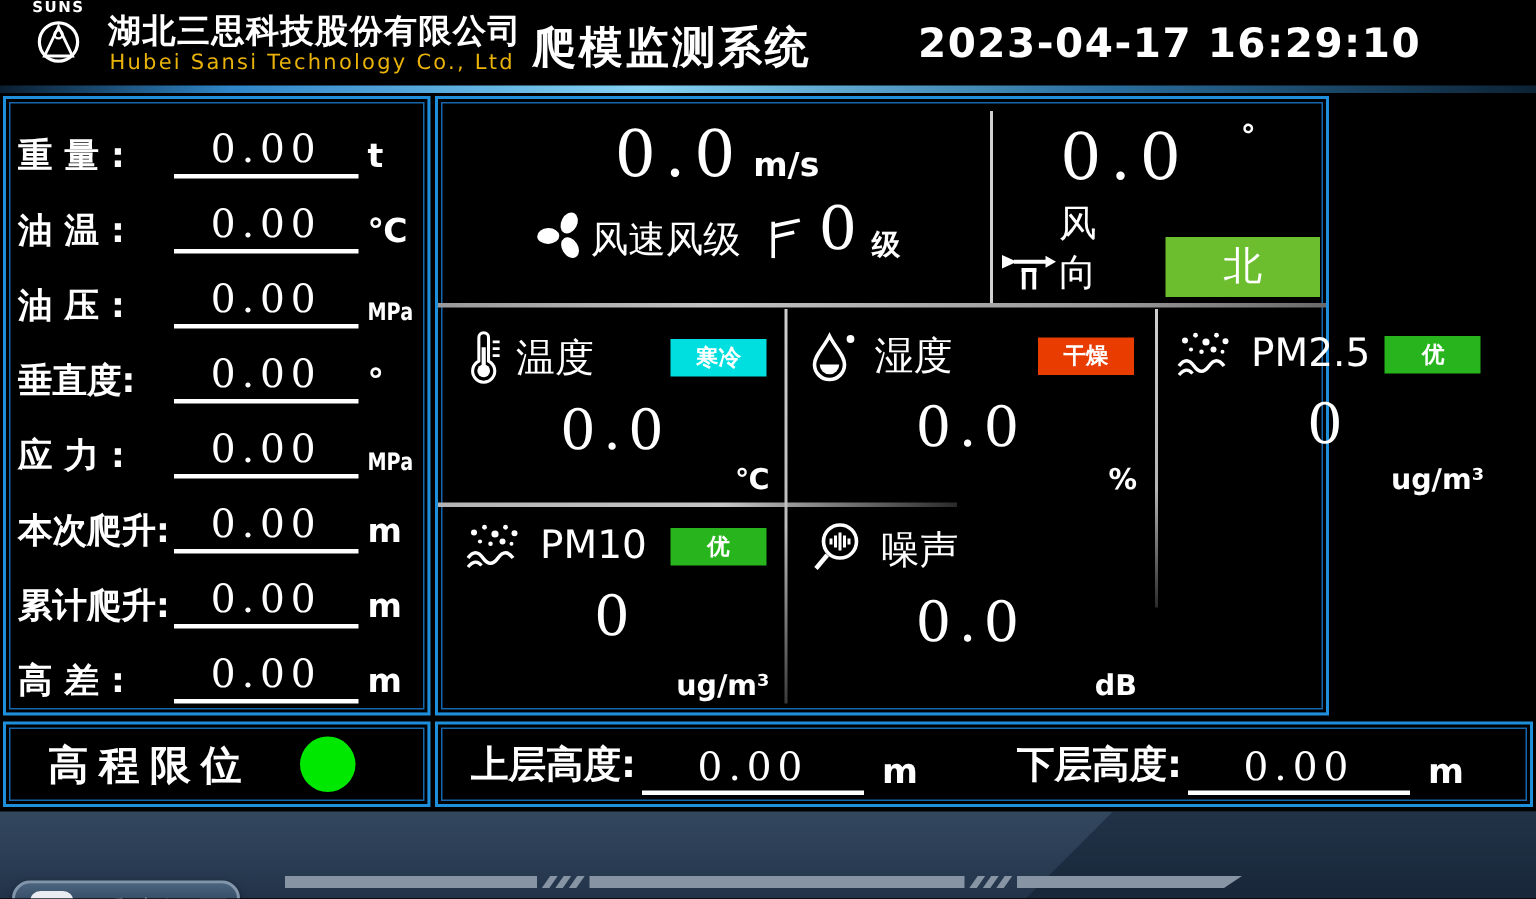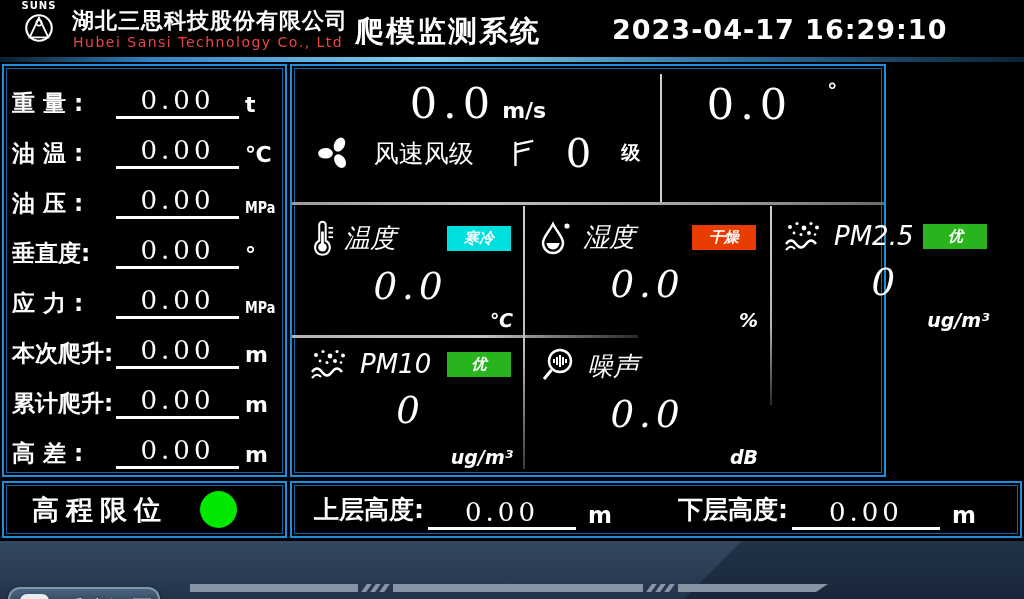--- a/index.html
+++ b/index.html
@@ -9,21 +9,21 @@
     font-family:"DejaVu Sans", sans-serif; color:#fff; overflow:hidden;
   }
   
   #header { position:absolute; left:0; top:0; width:1024px; height:57px; background:#000; }
   #header-line { position:absolute; left:0; top:57px; width:1024px; height:5px;
     background:linear-gradient(90deg,#0a1e30 0%,#2f86c8 15%,#85d2f4 42%,#2a6f9f 72%,#0c2234 100%); }
   .logo-wrap { position:absolute; left:8px; top:1px; width:62px; height:55px; text-align:center; }
   .logo-top { font-size:10px; font-weight:bold; letter-spacing:1px; line-height:10px; }
   .logo-bottom { font-size:9px; line-height:9px;margin-top:36px; }
   .company-cn { position:absolute; left:72px; top:6px; font-size:22px; font-weight:bold; letter-spacing:1px; }
-  .company-en { position:absolute; left:73px; top:34px; font-size:14px; letter-spacing:1.5px; color:#ef4444; }
+  .company-en { position:absolute; left:73px; top:34px; font-size:14px; letter-spacing:1.5px; color:#eab308; }
   .page-title { position:absolute; left:355px; top:12px; font-size:29px; font-weight:bold; letter-spacing:2px; }
   .datetime { position:absolute; left:612px; top:14px; font-size:27px; font-weight:bold; letter-spacing:1px; }
   
   .panel { position:absolute; background:#000; border:2px solid #1f8fdc;
     box-shadow: inset 0 0 0 2px #000, inset 0 0 0 3px #1467aa; }
   #left-panel   { left:2px;   top:64px;  width:285px; height:413px; }
   #main-panel   { left:290px; top:64px;  width:596px; height:413px; }
   #limit-panel  { left:2px;   top:481px; width:285px; height:57px; }
   #height-panel { left:290px; top:481px; width:732px; height:57px; }
   
@@ -36,29 +36,29 @@
   .mrow .munit.small { font-size:16px; transform:scaleX(.8); transform-origin:left bottom; }
   
   #wind-row { position:absolute; left:4px; right:4px; top:4px; height:134px; }
   #wind-speed-col { position:absolute; left:0; top:0; width:364px; height:100%; }
   #wind-dir-col { position:absolute; left:368px; right:0; top:0; height:100%; }
   .wind-div { position:absolute; left:364px; top:4px; width:2px; height:128px; background:#d0d0d0; }
   .wl1 { text-align:center; margin-top:8px; }
   .big-num { font-family:"DejaVu Serif",serif; font-size:43px; letter-spacing:6px; }
   .big-unit { font-size:22px; font-weight:bold; margin-left:6px; }
   .deg-unit { font-size:20px; font-weight:bold; vertical-align:22px; margin-left:34px; }
-  .wl2 { display:flex; align-items:center; justify-content:center; gap:20px; margin-top:2px; }
+  .wl2 { display:flex; align-items:flex-end; justify-content:center; gap:0; margin-top:2px; }
   .wind-label { font-size:25px; }
   .level-num { font-family:"DejaVu Serif",serif; font-size:40px; margin:0 10px; }
   .level-unit { font-size:19px; font-weight:bold; }
   .dir-badge { width:114px; height:40px; line-height:40px; text-align:center; font-size:26px; margin-left:26px; }
   
   #sensor-grid { position:absolute; left:4px; right:4px; top:140px; bottom:4px;
     display:grid; grid-template-columns:229px 245px 1fr; grid-template-rows:128px 1fr; }
-  .cell { position:relative;font-style:italic; }
+  .cell { position:relative; }
   .cell-head { display:flex; align-items:center; padding:13px 14px 0 14px; gap:10px; }
   .cell-label { font-size:26px; }
   .badge { margin-left:auto; min-width:64px; height:25px; line-height:25px; padding:0 4px;
     text-align:center; font-size:15px; font-weight:bold; color:#fff; }
   .cell-value { text-align:center; font-family:"DejaVu Serif",serif; font-size:37px; letter-spacing:5px; margin-top:8px; }
   .cell-unit { position:absolute; right:12px; bottom:3px; font-size:19px; font-weight:bold; }
   .hdiv1 { position:absolute; left:0; right:0; top:136px; height:3px;
     background:linear-gradient(90deg,#9a9a9a,#c2c2c2 30%,#9a9a9a 75%,#6a6a6a); }
   .hdiv2 { position:absolute; left:0; right:246px; top:269px; height:3px;
     background:linear-gradient(90deg,#b5b5b5,#c5c5c5 55%,#2a2a2a 100%); }
@@ -187,20 +187,32 @@
             </svg>
           </span>
           <span class="level-num">0</span>
           <span class="level-unit">级</span>
         </div>
       </div>
       <div class="wind-div"></div>
       <div id="wind-dir-col">
         <div class="wl1">
           <span class="big-num">0.0</span><span class="deg-unit">°</span>
+        </div>
+        <div class="wl2">
+          <span class="icon">
+            <svg width="42" height="34" viewBox="0 0 42 34">
+              <path d="M4 6 L14 10.5 L4 15 Z" fill="#fff"></path>
+              <path d="M12 10.5 H34" stroke="#fff" stroke-width="2.6" fill="none"></path>
+              <path d="M40 10.5 l-7 -4 v8 z" fill="#fff"></path>
+              <path d="M17 16 H27 M18.5 16 V29 M25.5 16 V29" stroke="#fff" stroke-width="2.6" fill="none"></path>
+            </svg>
+          </span>
+          <span class="wind-label">风向</span>
+          <span class="dir-badge" style="background: rgb(108, 190, 46);">北</span>
         </div>
       </div>
     </div>
 
     <div class="hdiv1"></div>
     <div class="hdiv2"></div>
     <div class="vdiv1"></div>
     <div class="vdiv2"></div>
 
     <div id="sensor-grid">

